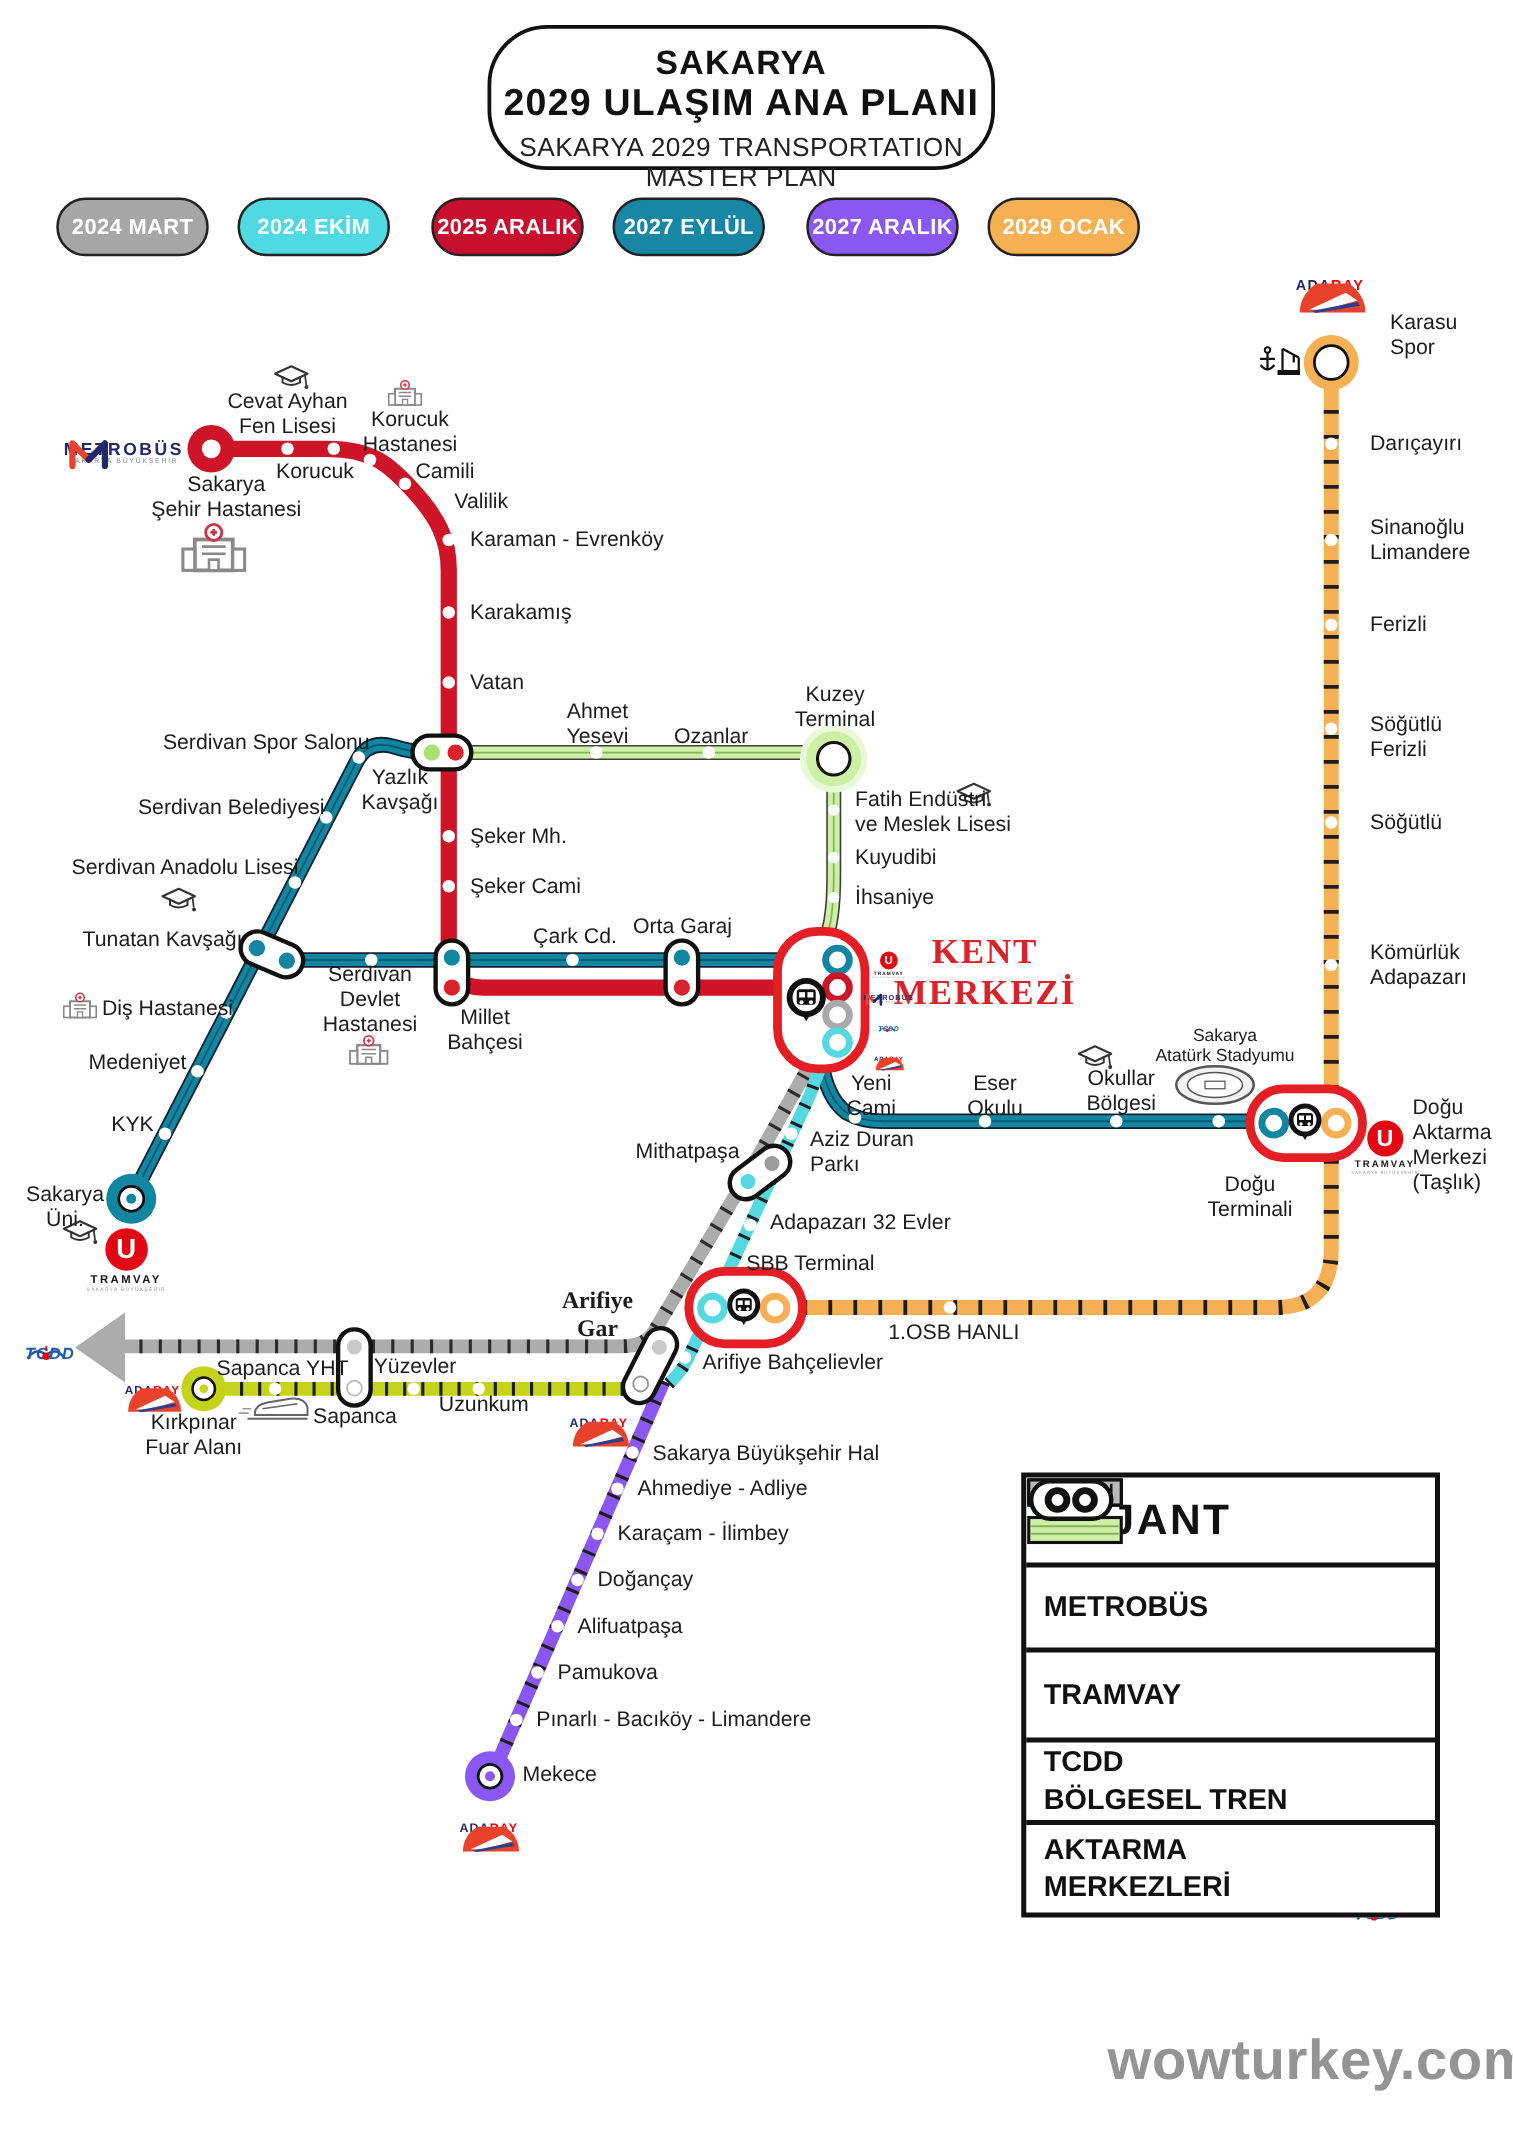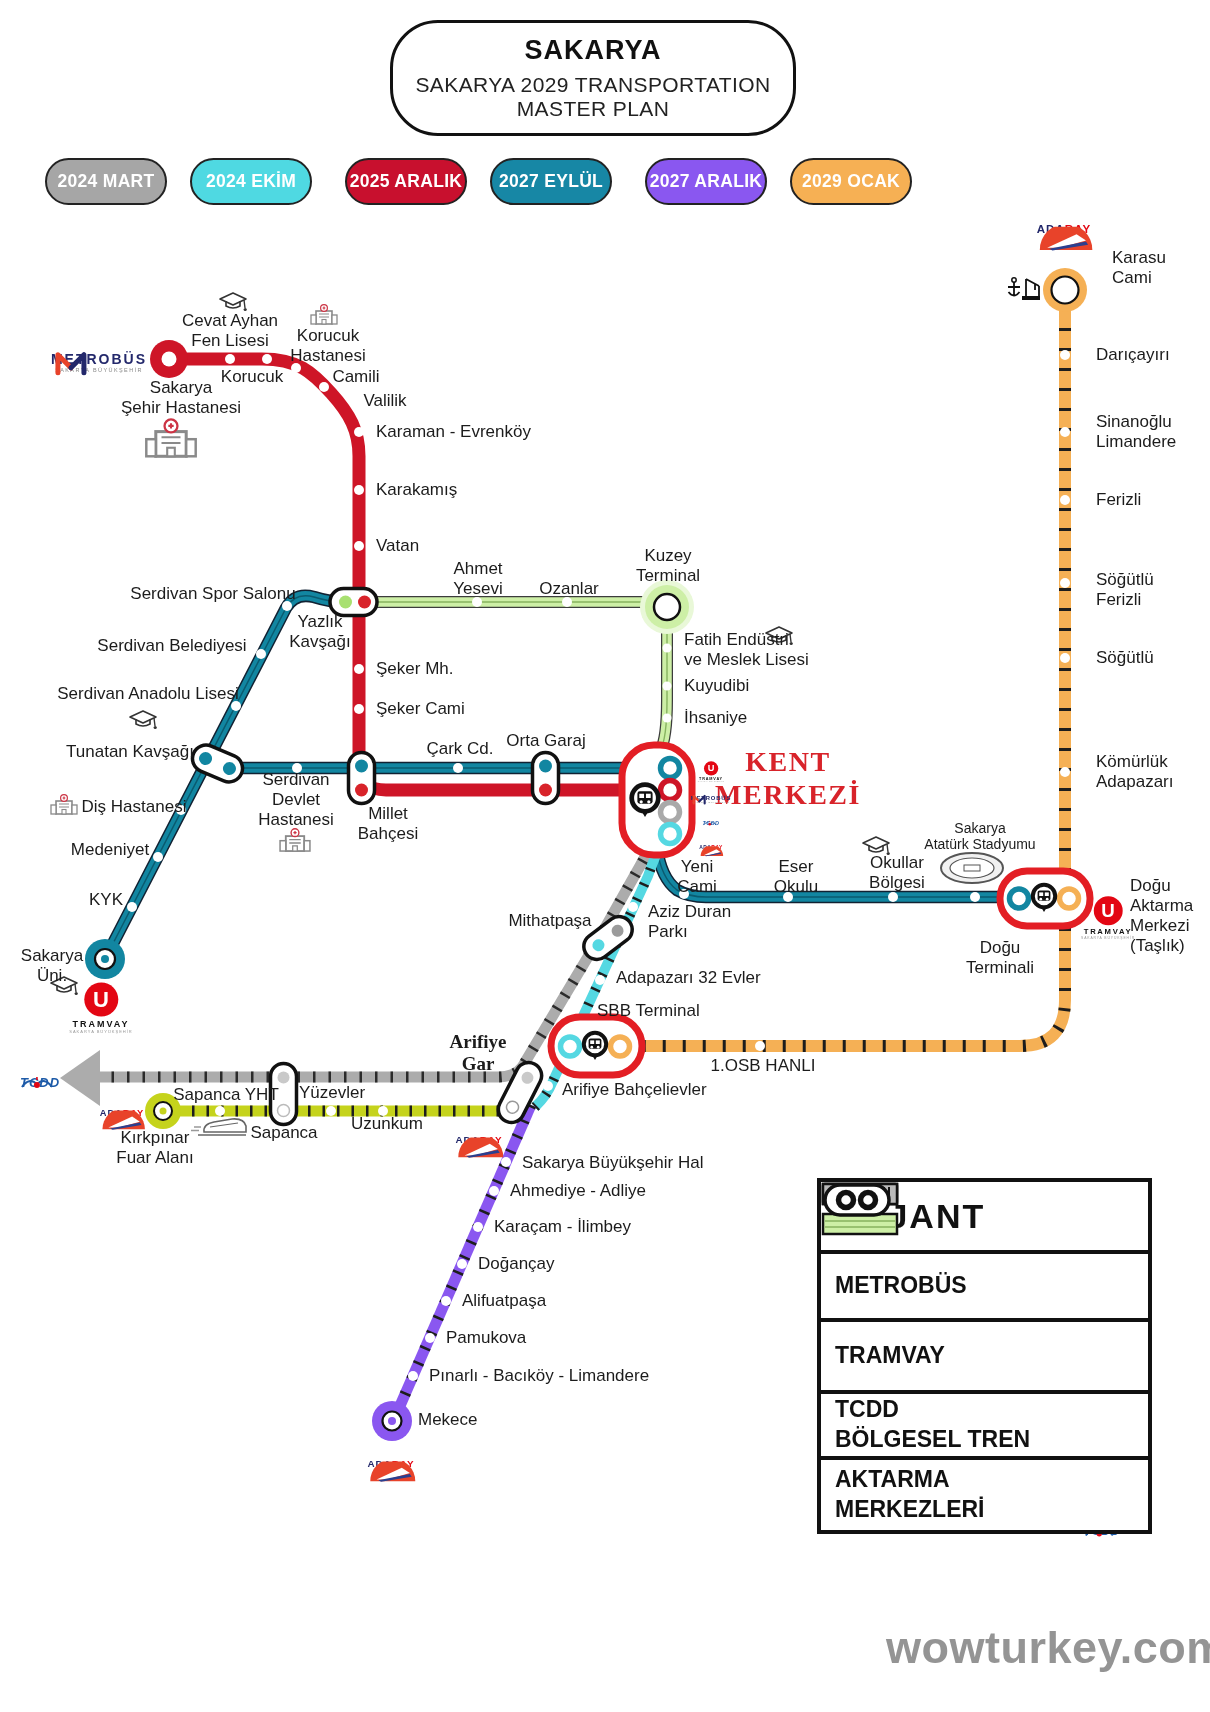--- a/index.html
+++ b/index.html
@@ -311,20 +311,21 @@
         <circle cx="620" cy="1046.5" r="9.5" fill="#fff" stroke="#F5B055" stroke-width="5.5"></circle>
         <g transform="translate(595,1044) scale(0.8)">
             <use href="#buspin"></use>
           </g>
       </g>
     </g>
   </svg>
 
   <div class="title-box">
     <div class="t1">SAKARYA</div>
+    <div class="t2">2029 ULAŞIM ANA PLANI</div>
     <div class="t3">SAKARYA 2029 TRANSPORTATION MASTER PLAN</div>
   </div>
 
   <div id="pills">
       <div class="pill" style="left: 45px; background: rgb(166, 166, 166);">2024 MART</div>
       <div class="pill" style="left: 190px; background: rgb(79, 217, 226);">2024 EKİM</div>
       <div class="pill" style="left: 345px; background: rgb(200, 16, 46);">2025 ARALIK</div>
       <div class="pill" style="left: 490px; background: rgb(23, 135, 165);">2027 EYLÜL</div>
       <div class="pill" style="left: 645px; background: rgb(138, 87, 240);">2027 ARALIK</div>
       <div class="pill" style="left: 790px; background: rgb(246, 176, 84);">2029 OCAK</div>
@@ -341,21 +342,21 @@
       <div class="lbl" style="left: 356px; top: 377px;">Camili</div>
       <div class="lbl" style="left: 385px; top: 401px;">Valilik</div>
       <div class="lbl left" style="left: 376px; top: 432px;">Karaman - Evrenköy</div>
       <div class="lbl left" style="left: 376px; top: 490px;">Karakamış</div>
       <div class="lbl left" style="left: 376px; top: 546px;">Vatan</div>
       <div class="lbl" style="left: 320px; top: 632px; text-align: center;">Yazlık
 Kavşağı</div>
       <div class="lbl left" style="left: 376px; top: 669px;">Şeker Mh.</div>
       <div class="lbl left" style="left: 376px; top: 709px;">Şeker Cami</div>
       <div class="lbl" style="left: 213px; top: 594px;">Serdivan Spor Salonu</div>
-      <div class="lbl" style="left: 172px; top: 646px;">Serdivan Belediyesi</div>
+      <div class="lbl" style="left: 185px; top: 646px;">Serdivan Belediyesi</div>
       <div class="lbl" style="left: 148px; top: 694px;">Serdivan Anadolu Lisesi</div>
       <div class="lbl" style="left: 130px; top: 752px;">Tunatan Kavşağı</div>
       <div class="lbl" style="left: 134px; top: 807px;">Diş Hastanesi</div>
       <div class="lbl" style="left: 110px; top: 850px;">Medeniyet</div>
       <div class="lbl" style="left: 106px; top: 900px;">KYK</div>
       <div class="lbl" style="left: 52px; top: 966px;">Sakarya
 Üni.</div>
       <div class="lbl" style="left: 296px; top: 800px;">Serdivan
 Devlet
 Hastanesi</div>
@@ -378,21 +379,21 @@
 Cami</div>
       <div class="lbl" style="left: 796px; top: 877px;">Eser
 Okulu</div>
       <div class="lbl" style="left: 897px; top: 873px;">Okullar
 Bölgesi</div>
       <div class="lbl" style="left: 980px; top: 836px; font-size: 14px;">Sakarya
 Atatürk Stadyumu</div>
       <div class="lbl left" style="left: 1096px; top: 772px;">Kömürlük
 Adapazarı</div>
       <div class="lbl left" style="left: 1112px; top: 268px;">Karasu
-Cami</div>
+Spor</div>
       <div class="lbl left" style="left: 1096px; top: 355px;">Darıçayırı</div>
       <div class="lbl left" style="left: 1096px; top: 432px;">Sinanoğlu
 Limandere</div>
       <div class="lbl left" style="left: 1096px; top: 500px;">Ferizli</div>
       <div class="lbl left" style="left: 1096px; top: 590px;">Söğütlü
 Ferizli</div>
       <div class="lbl left" style="left: 1096px; top: 658px;">Söğütlü</div>
       <div class="lbl left" style="left: 1130px; top: 916px;">Doğu
 Aktarma
 Merkezi

